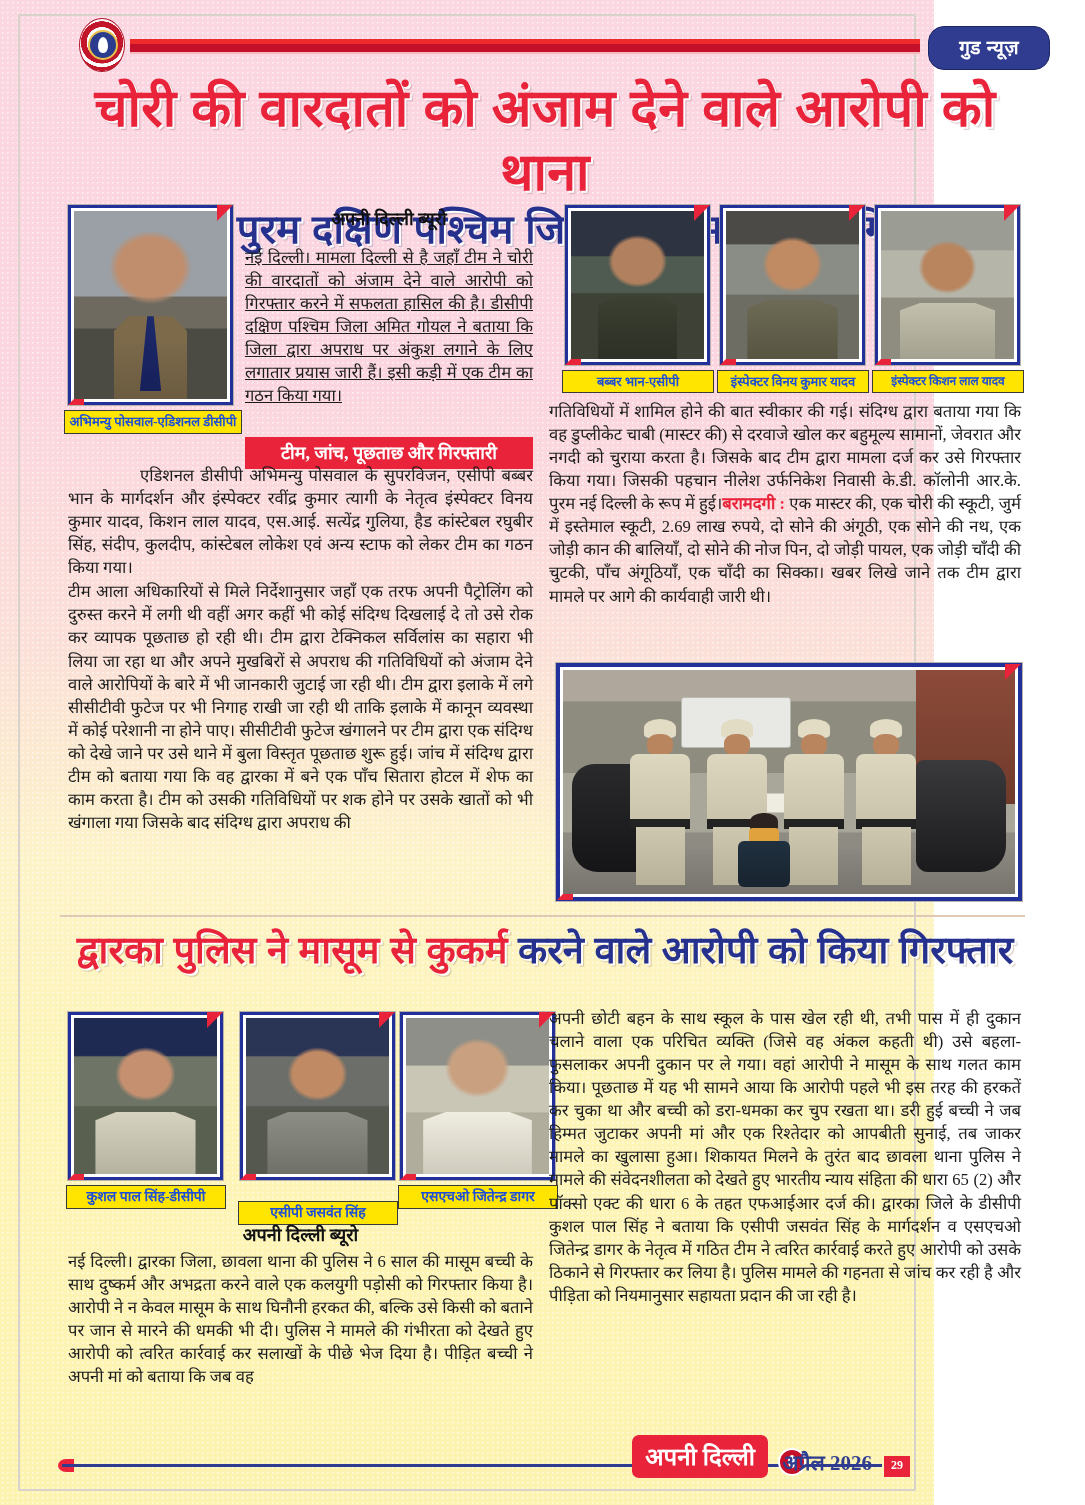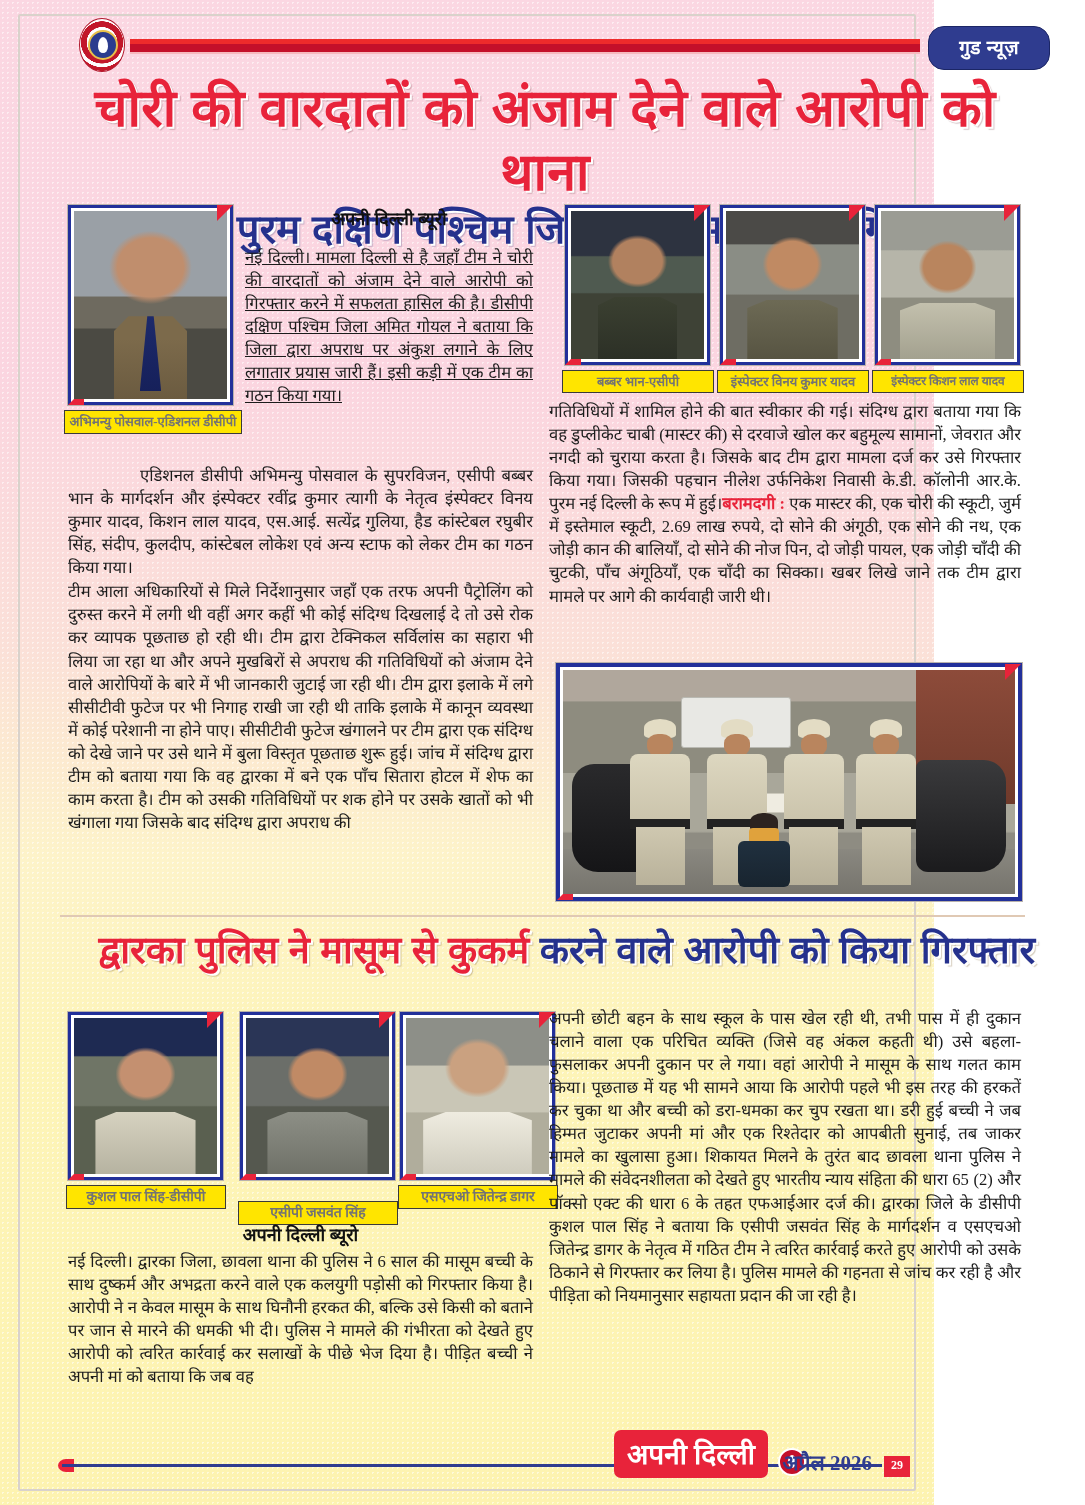--- a/index.html
+++ b/index.html
@@ -82,21 +82,21 @@
     text-shadow:2px 2px 0 #fff, 3px 3px 1px rgba(120,60,70,.30);
     letter-spacing:.3px;
   }
   .headline1 .l2{
     display:block;font-size:40px;font-weight:bold;color:#25318d;
     text-shadow:2px 2px 0 #fff, 3px 3px 1px rgba(70,70,130,.30);
     letter-spacing:.3px;
   }
   .headline2{
     position:absolute;left:55px;top:928px;width:980px;
-    text-align:right;line-height:1.2;
+    text-align:center;line-height:1.2;
   }
   .headline2 span{
     font-size:38px;font-weight:bold;
     text-shadow:2px 2px 0 #fff, 3px 3px 1px rgba(120,90,40,.30);
   }
   .headline2 .red{color:#e8233a;}
   .headline2 .blue{color:#25318d;}
 
   
   .body-text{
@@ -135,21 +135,21 @@
   }
   .pframe.redtop::after{
     content:"";position:absolute;right:-3px;top:-3px;
     border-style:solid;border-width:16px 16px 0 0;
     border-color:#e8233a transparent transparent transparent;
   }
   .caption{
     position:absolute;
     background:#ffe500;
     border:1.5px solid #3a3a3a;
-    color:#737373;
+    color:#1d4ed8;
     font-family:"Liberation Serif", serif;
     font-weight:bold;
     text-align:center;
     box-sizing:border-box;
     white-space:nowrap;
     overflow:hidden;
   }
 
   
   .ph-portrait-1{width:100%;height:100%;
@@ -250,21 +250,21 @@
   .ph-group .accused .head{position:absolute;left:26%;top:0;width:48%;height:26%;background:#2c2320;border-radius:45% 45% 30% 30%;}
   .ph-group .accused .mask{position:absolute;left:24%;top:20%;width:52%;height:22%;background:#e0a23c;border-radius:4px;}
   .ph-group .accused .body{position:absolute;left:6%;top:38%;width:88%;height:62%;background:linear-gradient(#20303f,#18242f);border-radius:6px;}
 
   
   .footer-line{position:absolute;left:62px;bottom:38px;width:820px;height:3px;background:#2f3c8f;}
   .footer-dot{position:absolute;left:58px;bottom:33px;width:16px;height:13px;background:#e8233a;border-radius:50% 0 0 50%;}
   .apnidelhi{
     position:absolute;right:166px;bottom:27px;
     background:#e8233a;color:#fff;border-radius:7px;
-    padding:4px 13px 6px;font-weight:bold;font-size:28px;
+    padding:4px 13px 6px;font-weight:bold;font-size:24px;
     font-family:"Liberation Serif", serif;
   }
   .foot-badge{position:absolute;right:128px;bottom:29px;width:24px;height:24px;border-radius:50%;
     background:#c4102a;border:2px solid #fff;}
   .foot-badge::after{content:"";position:absolute;left:8px;top:5px;width:8px;height:13px;
     border-radius:50%;background:#fff;}
   .foot-month{position:absolute;right:62px;bottom:29px;font-weight:bold;font-size:21px;color:#2f3c8f;
     font-family:"Liberation Serif", serif;}
   .foot-page{position:absolute;right:24px;bottom:28px;background:#e8233a;color:#fff;
     font-weight:bold;font-size:12px;padding:2px 7px 4px;font-family:"Liberation Serif", serif;}
@@ -318,20 +318,21 @@
         <div class="ph-uniform-c"></div>
       </div>
   </div>
   <div class="caption" style="left:872px;top:370px;width:152px;height:23px;font-size:12px;line-height:21px;">इंस्पेक्टर किशन लाल यादव</div>
 
   <div style="position:absolute;left:245px;top:206px;width:288px;">
     <div class="byline">अपनी दिल्ली ब्यूरो</div>
     <div class="body-text" style="margin-top:16px;text-decoration:underline;">नई दिल्ली। मामला दिल्ली से है जहाँ टीम ने चोरी की वारदातों को अंजाम देने वाले आरोपी को गिरफ्तार करने में सफलता हासिल की है। डीसीपी दक्षिण पश्चिम जिला अमित गोयल ने बताया कि जिला द्वारा अपराध पर अंकुश लगाने के लिए लगातार प्रयास जारी हैं। इसी कड़ी में एक टीम का गठन किया गया।</div>
   </div>
 
+  <div class="redband" style="position:absolute;left:245px;top:433px;width:288px;">टीम, जांच, पूछताछ और गिरफ्तारी</div>
 
   <div style="position:absolute;left:68px;top:464px;width:465px;">
     <div class="body-text" style="text-indent:72px;">एडिशनल डीसीपी अभिमन्यु पोसवाल के सुपरविजन, एसीपी बब्बर भान के मार्गदर्शन और इंस्पेक्टर रवींद्र कुमार त्यागी के नेतृत्व इंस्पेक्टर विनय कुमार यादव, किशन लाल यादव, एस.आई. सत्येंद्र गुलिया, हैड कांस्टेबल रघुबीर सिंह, संदीप, कुलदीप, कांस्टेबल लोकेश एवं अन्य स्टाफ को लेकर टीम का गठन किया गया।</div>
     <div class="body-text" style="margin-top:1px;">टीम आला अधिकारियों से मिले निर्देशानुसार जहाँ एक तरफ अपनी पैट्रोलिंग को दुरुस्त करने में लगी थी वहीं अगर कहीं भी कोई संदिग्ध दिखलाई दे तो उसे रोक कर व्यापक पूछताछ हो रही थी। टीम द्वारा टेक्निकल सर्विलांस का सहारा भी लिया जा रहा था और अपने मुखबिरों से अपराध की गतिविधियों को अंजाम देने वाले आरोपियों के बारे में भी जानकारी जुटाई जा रही थी। टीम द्वारा इलाके में लगे सीसीटीवी फुटेज पर भी निगाह राखी जा रही थी ताकि इलाके में कानून व्यवस्था में कोई परेशानी ना होने पाए। सीसीटीवी फुटेज खंगालने पर टीम द्वारा एक संदिग्ध को देखे जाने पर उसे थाने में बुला विस्तृत पूछताछ शुरू हुई। जांच में संदिग्ध द्वारा टीम को बताया गया कि वह द्वारका में बने एक पाँच सितारा होटल में शेफ का काम करता है। टीम को उसकी गतिविधियों पर शक होने पर उसके खातों को भी खंगाला गया जिसके बाद संदिग्ध द्वारा अपराध की</div>
   </div>
 
   <div style="position:absolute;left:549px;top:400px;width:472px;">
     <div class="body-text">
       <span>गतिविधियों में शामिल होने की बात स्वीकार की गई। संदिग्ध द्वारा बताया गया कि वह डुप्लीकेट चाबी (मास्टर की) से दरवाजे खोल कर बहुमूल्य सामानों, जेवरात और नगदी को चुराया करता है। जिसके बाद टीम द्वारा मामला दर्ज कर उसे गिरफ्तार किया गया। जिसकी पहचान नीलेश उर्फनिकेश निवासी के.डी. कॉलोनी आर.के. पुरम नई दिल्ली के रूप में हुई।</span><span class="redlead">बरामदगी :</span><span> एक मास्टर की, एक चोरी की स्कूटी, जुर्म में इस्तेमाल स्कूटी, 2.69 लाख रुपये, दो सोने की अंगूठी, एक सोने की नथ, एक जोड़ी कान की बालियाँ, दो सोने की नोज पिन, दो जोड़ी पायल, एक जोड़ी चाँदी की चुटकी, पाँच अंगूठियाँ, एक चाँदी का सिक्का। खबर लिखे जाने तक टीम द्वारा मामले पर आगे की कार्यवाही जारी थी।</span>
     </div>

